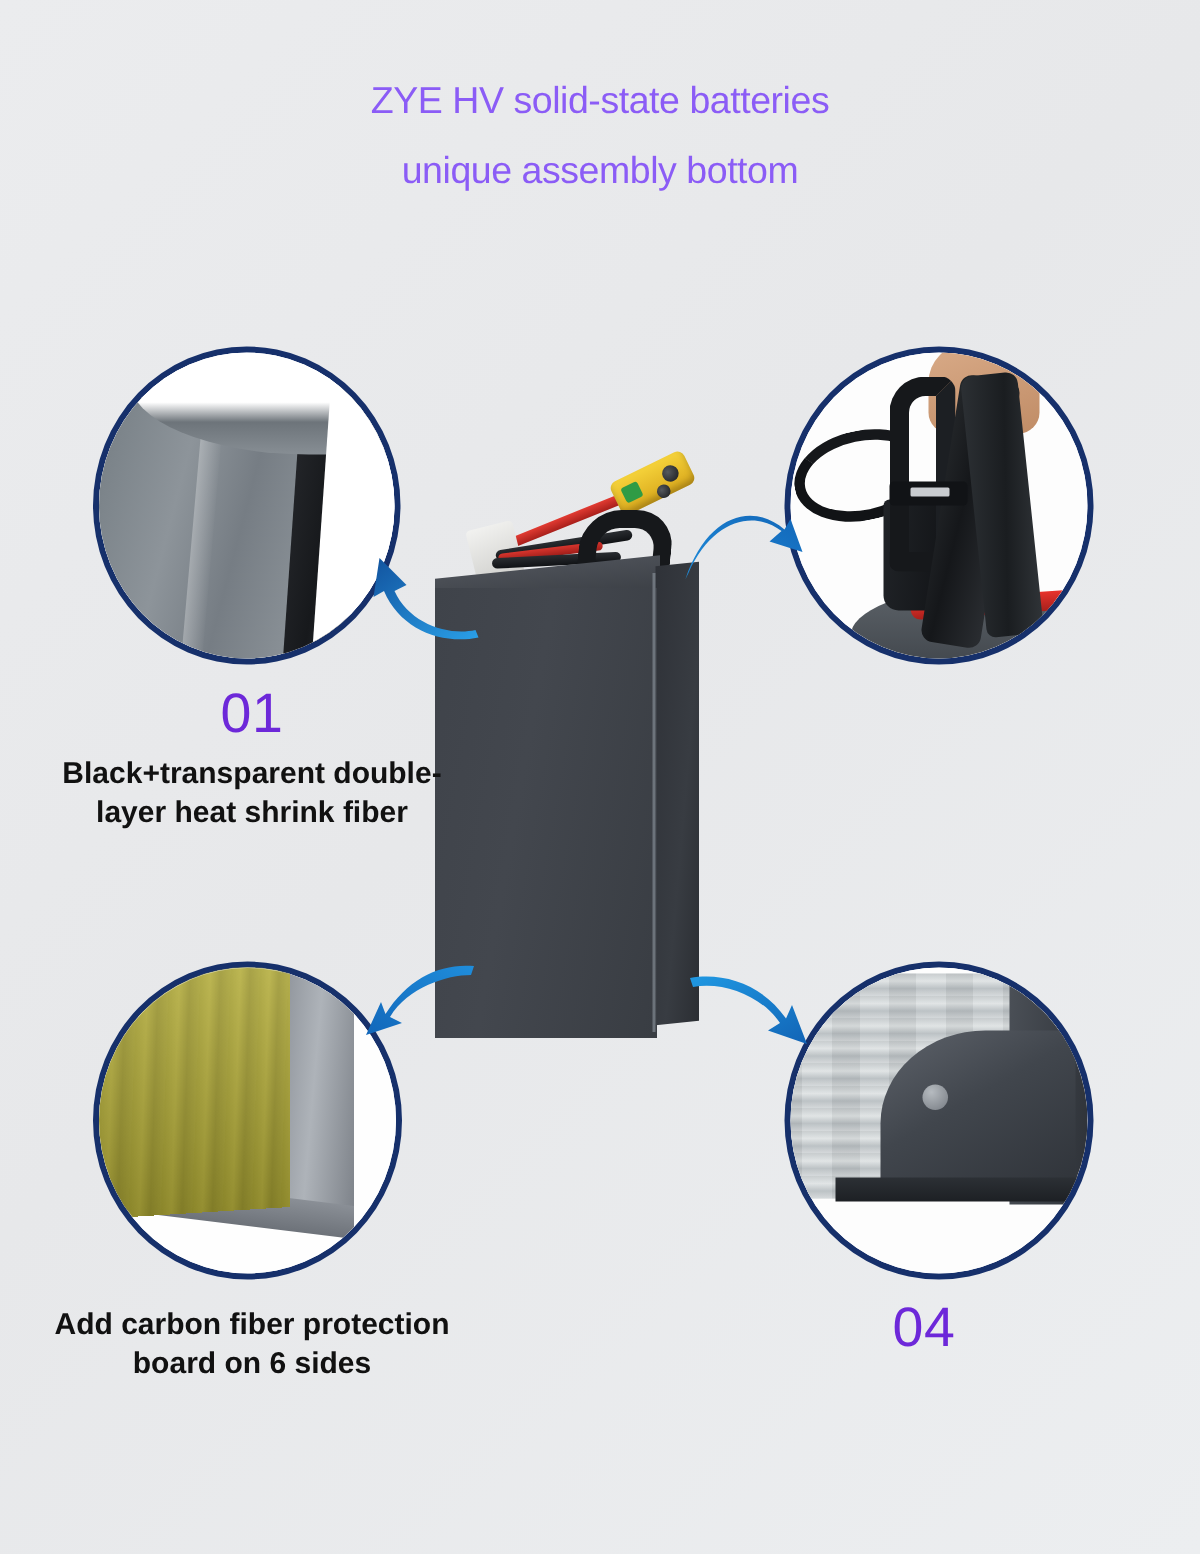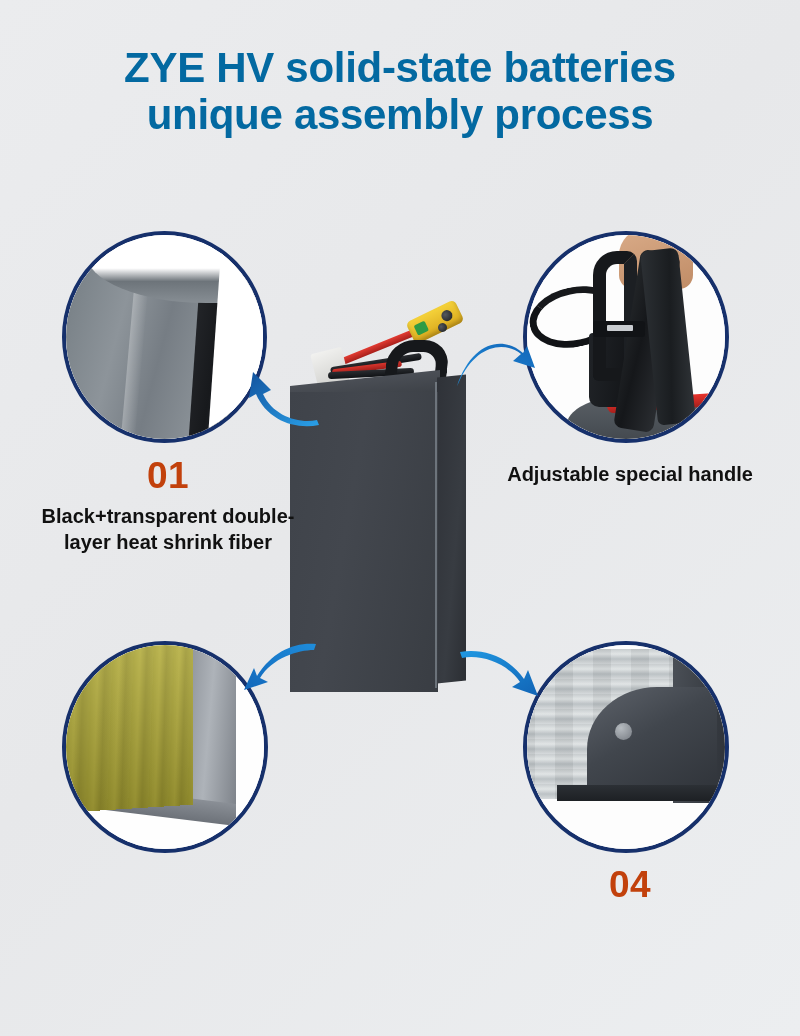--- a/index.html
+++ b/index.html
@@ -18,24 +18,24 @@
 
   
   #title-block {
     position: absolute;
     top: 44px;
     left: 0;
     width: 800px;
     text-align: center;
   }
   .title-line {
-    color: #0369a1;
+    color: #8b5cf6;
     font-family: "Liberation Sans", sans-serif;
-    font-weight: bold;
-    font-size: 42px;
+    font-weight: normal;
+    font-size: 25px;
     line-height: 47px;
     letter-spacing: -0.3px;
     white-space: nowrap;
   }
 
   
   .callout-circle {
     position: absolute;
     border: 4px solid #16306b;
     border-radius: 50%;
@@ -291,46 +291,46 @@
   #arrow-1 { left: 243px; top: 368px; }
   #arrow-2 { left: 455px; top: 330px; }
   #arrow-3 { left: 238px; top: 644px; }
   #arrow-4 { left: 458px; top: 648px; }
 
   
   .caption-block { position: absolute; width: 320px; text-align: center; }
   #caption-1 { left: 8px;   top: 455px; }
   #caption-2 { left: 470px; top: 455px; }
   #caption-3 { left: 8px;   top: 864px; }
-  #caption-4 { left: 470px; top: 864px; }
+  #caption-4 { left: 456px; top: 864px; }
 
   .caption-number {
-    color: #c2410c;
+    color: #6d28d9;
     font-family: "Liberation Sans", sans-serif;
-    font-weight: bold;
+    font-weight: normal;
     font-size: 37px;
     line-height: 42px;
     letter-spacing: 0.5px;
   }
   .caption-text {
     color: #111111;
     font-family: "Liberation Sans", sans-serif;
     font-weight: bold;
     font-size: 20px;
     line-height: 26px;
     margin-top: 6px;
     padding: 0 14px;
   }
 </style>
 </head>
 <body>
 
 <div id="title-block">
   <div class="title-line">ZYE HV solid-state batteries</div>
-  <div class="title-line">unique assembly process</div>
+  <div class="title-line">unique assembly bottom</div>
 </div>
 
 <div class="callout-circle" id="circle-1">
   <div class="circle-photo">
     <div id="film-bg"></div>
     <div id="film-sheet"></div>
     <div id="film-black-strip"></div>
     <div id="film-top-curve"></div>
     <div id="film-white-right"></div>
   </div>
@@ -425,21 +425,21 @@
   </defs>
   <path d="M4,10 C24,6 50,16 62,34 L54,39 L80,48 L70,22 L66,31 C50,8 24,0 2,4 Z" fill="url(#ag4)"></path>
 </svg>
 
 <div class="caption-block" id="caption-1">
   <div class="caption-number">01</div>
   <div class="caption-text">Black+transparent double-layer heat shrink fiber</div>
 </div>
 
 <div class="caption-block" id="caption-2">
-  <div class="caption-text">Adjustable special handle</div>
 </div>
 
 <div class="caption-block" id="caption-3">
+  <div class="caption-text">Add carbon fiber protection board on 6 sides</div>
 </div>
 
 <div class="caption-block" id="caption-4">
   <div class="caption-number">04</div>
 </div>
 
 </body></html>

